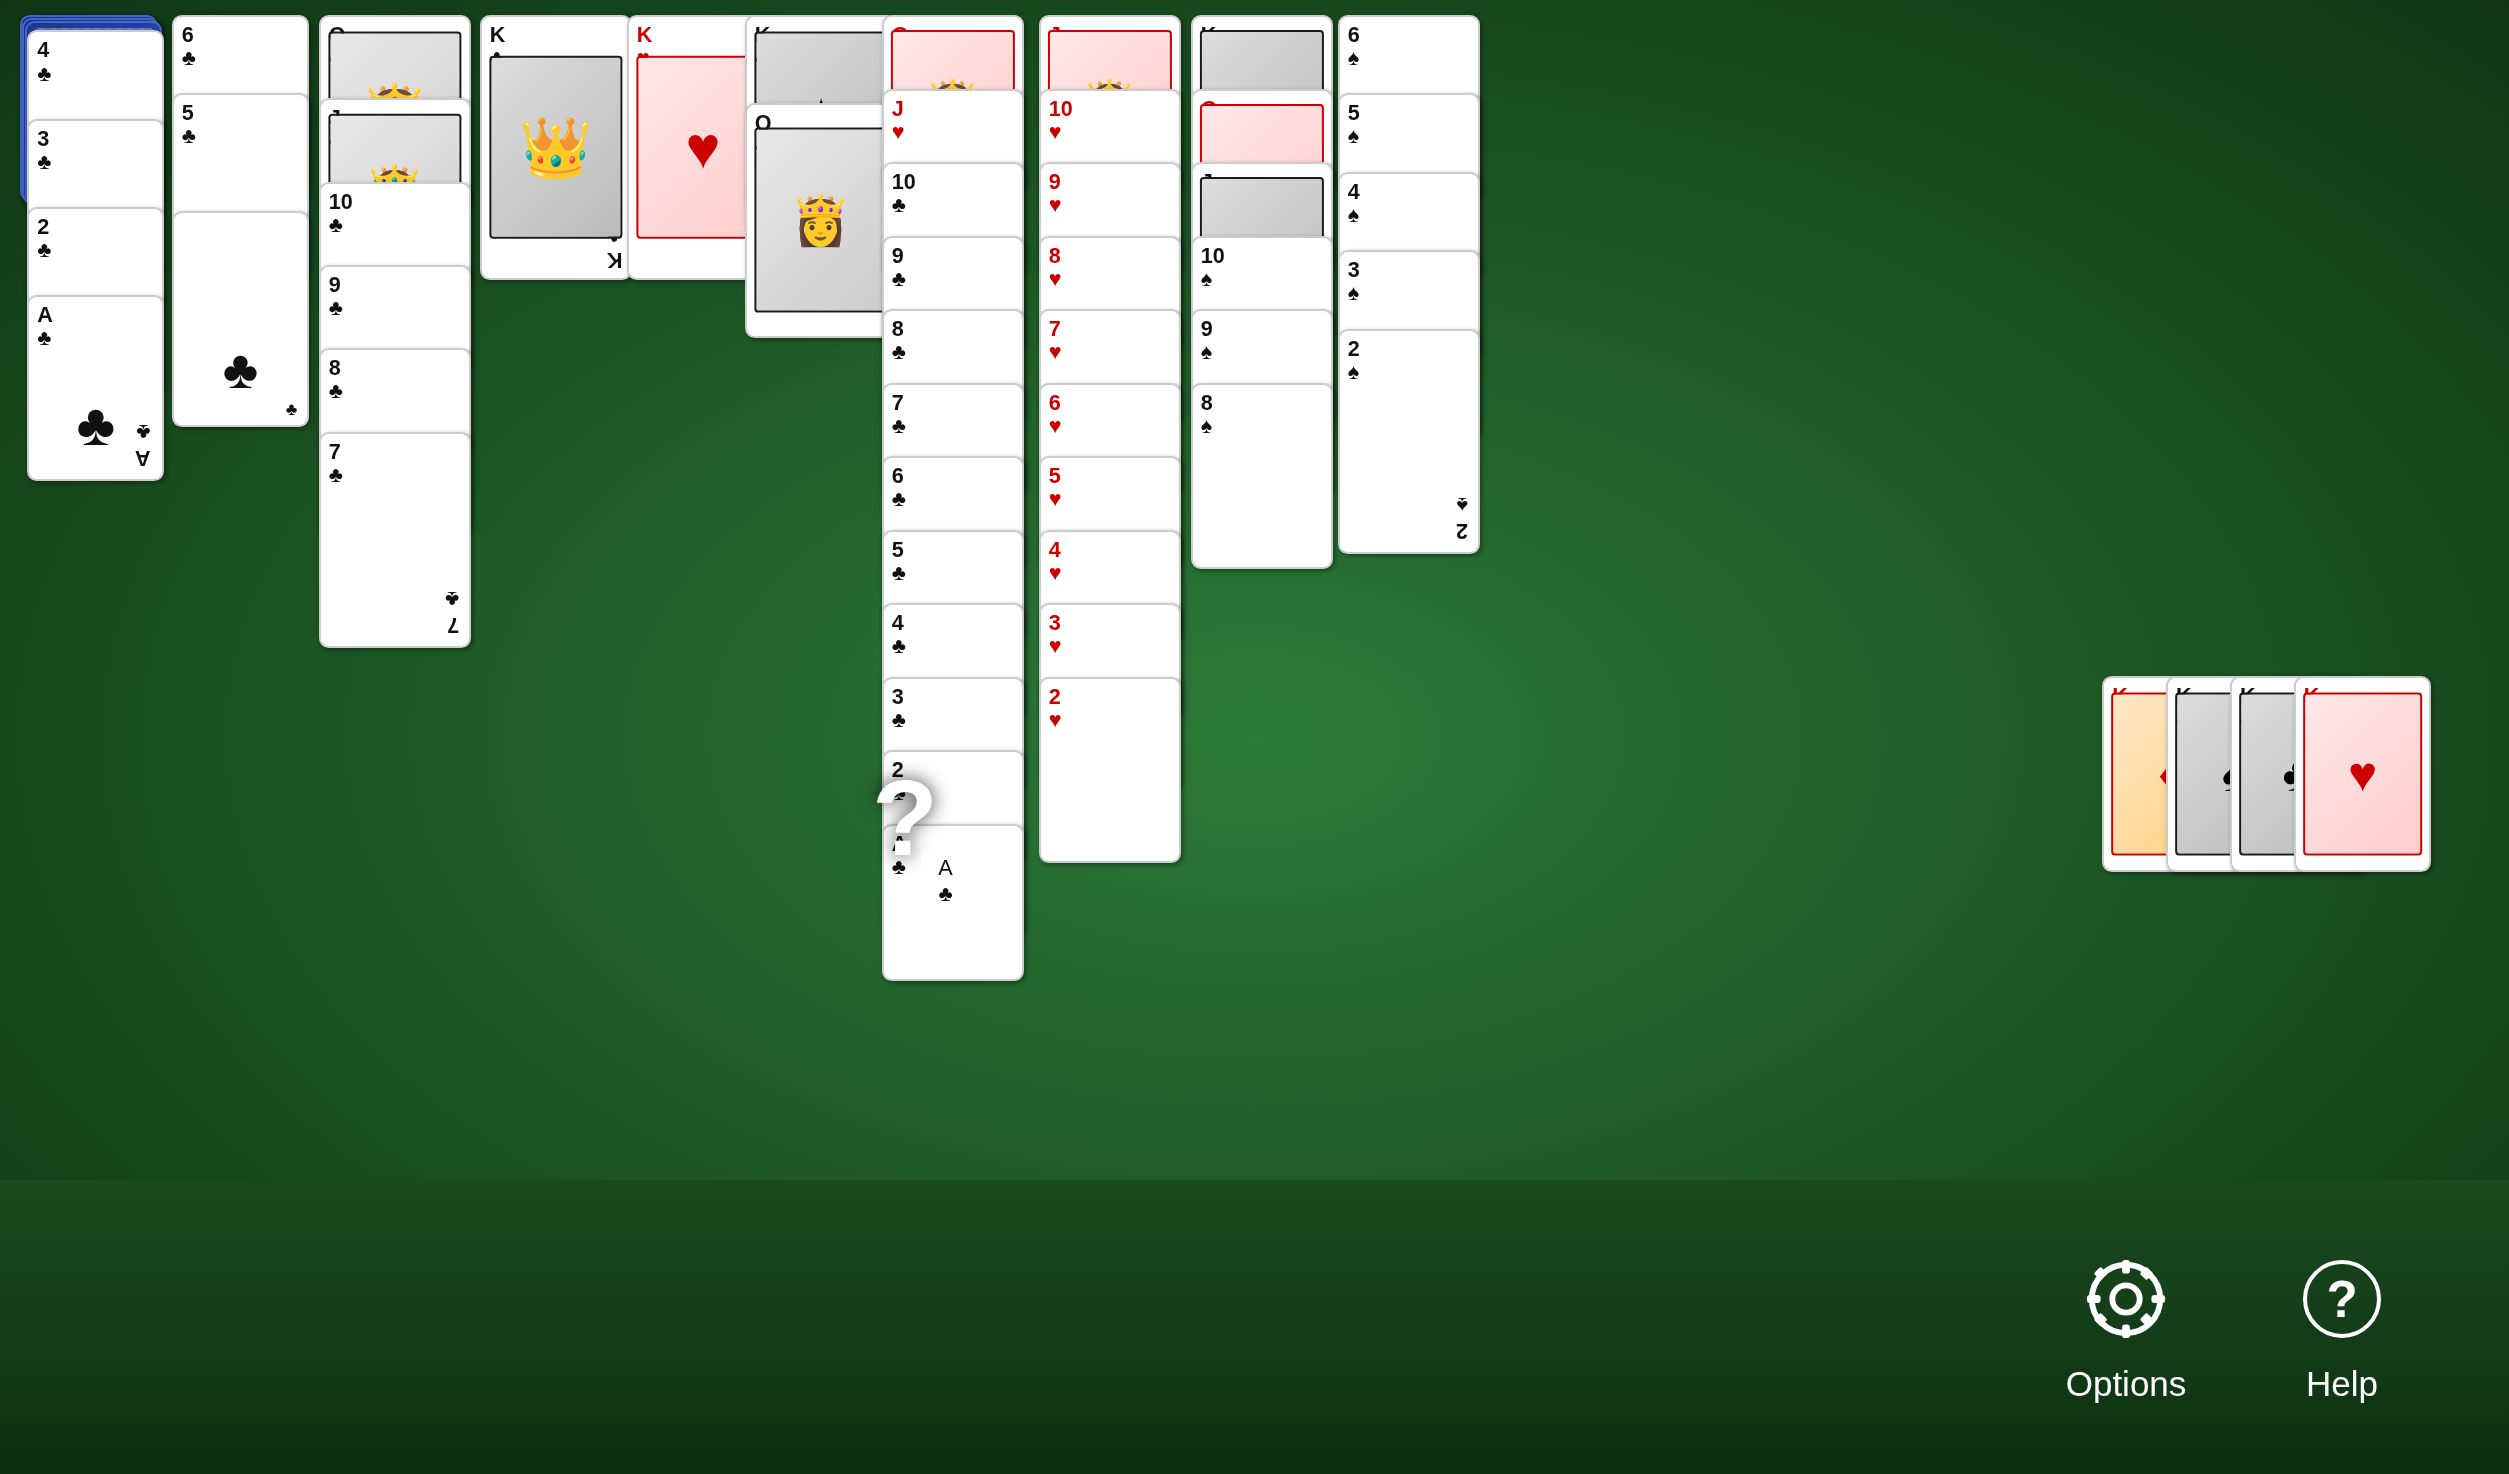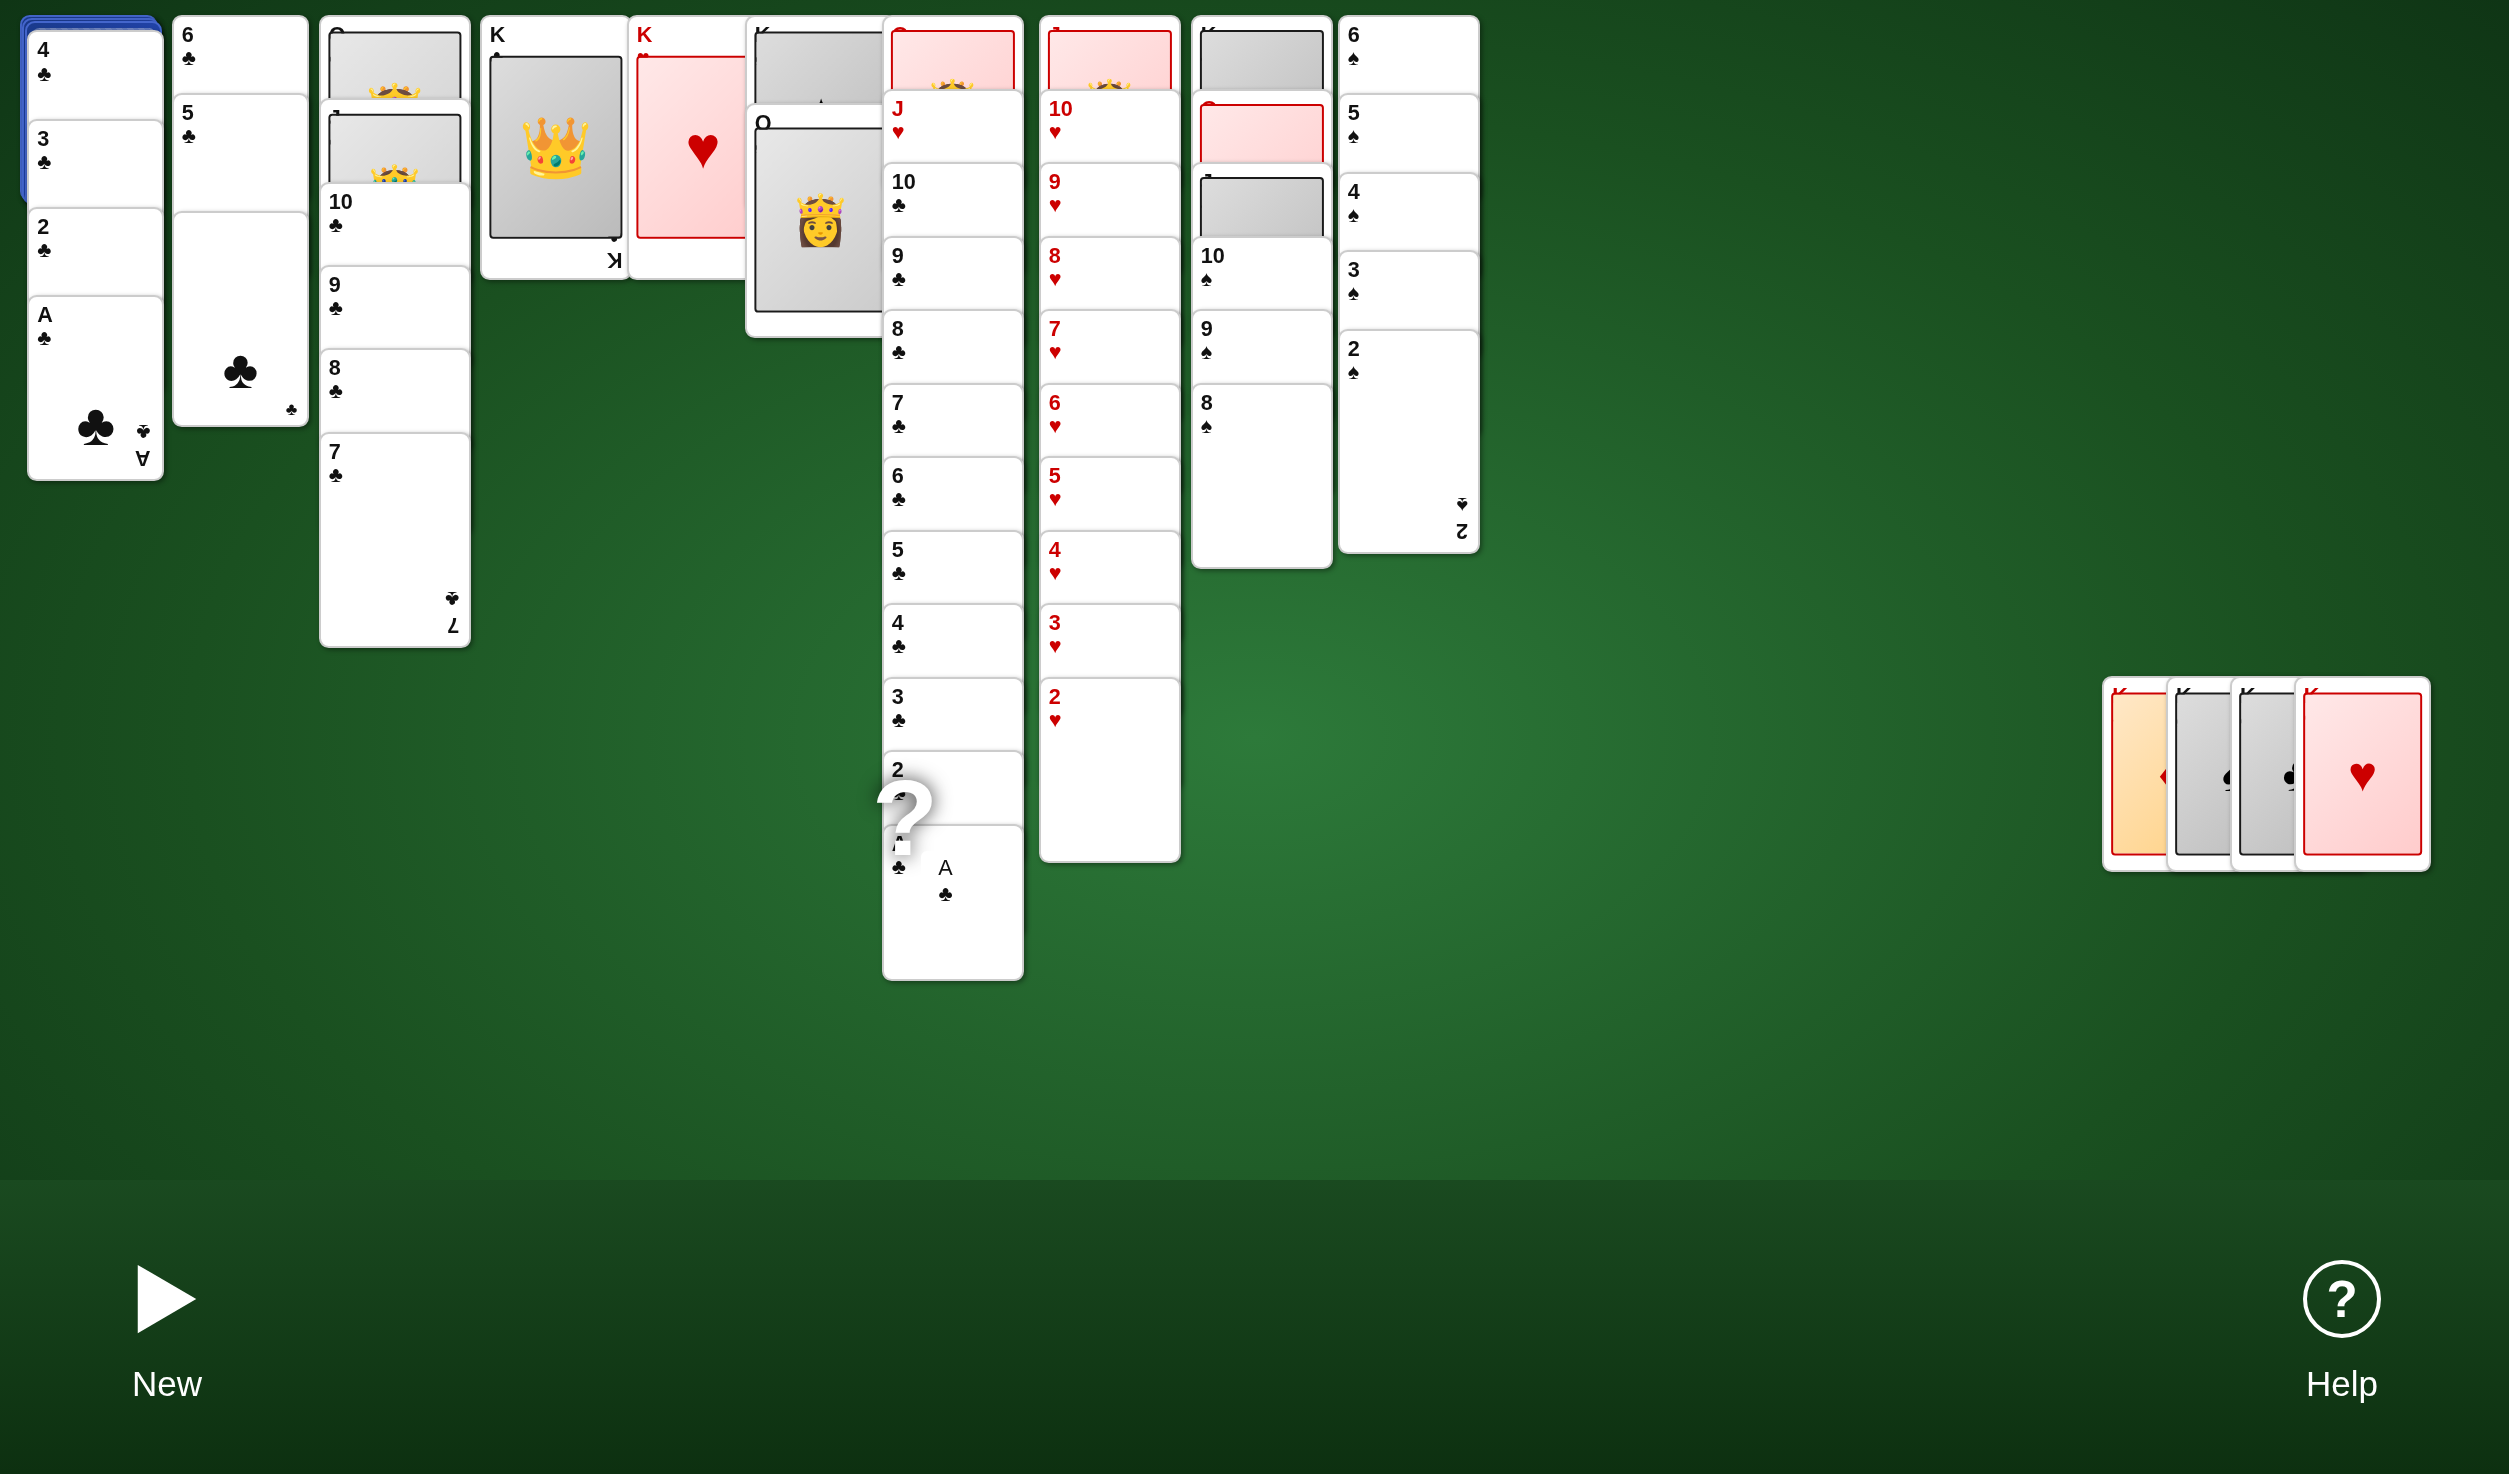--- a/index.html
+++ b/index.html
@@ -462,34 +462,44 @@
   <div style="position:absolute; bottom:304px; left:872px;">
     <div style="color:white; font-size:108px; font-weight:bold; text-align:center; line-height:1; text-shadow:0 0 19.6px rgba(0,0,0,0.8);">?</div>
 
     <div style="position:absolute; bottom:-39px; left:49px; color:#111; font-size:21.6px; background:white; width:49px; padding:3.9px; border-radius:5.9px 5.9px 0 0; text-align:center;">A<br>♣</div>
   </div>
 
 </div>
 
 <div class="toolbar">
 
+
+
+
+
+  <div style="flex:1;"></div>
+
   <div class="toolbar-btn">
     <div class="btn-icon">
-      <svg width="78" height="78" viewBox="0 0 80 80">
-        <polygon points="10,5 70,40 10,75" fill="white"></polygon>
+      <svg width="88" height="88" viewBox="0 0 90 90">
+        <circle cx="45" cy="45" r="35" fill="none" stroke="white" stroke-width="6"></circle>
+        <circle cx="45" cy="45" r="14" fill="none" stroke="white" stroke-width="6"></circle>
+
+        <rect x="41" y="5" width="8" height="14" rx="3" fill="white"></rect>
+        <rect x="41" y="71" width="8" height="14" rx="3" fill="white"></rect>
+        <rect x="5" y="41" width="14" height="8" rx="3" fill="white"></rect>
+        <rect x="71" y="41" width="14" height="8" rx="3" fill="white"></rect>
+        <rect x="14" y="14" width="10" height="10" rx="2" fill="white" transform="rotate(45 19 19)"></rect>
+        <rect x="61" y="14" width="10" height="10" rx="2" fill="white" transform="rotate(45 66 19)"></rect>
+        <rect x="14" y="61" width="10" height="10" rx="2" fill="white" transform="rotate(45 19 66)"></rect>
+        <rect x="61" y="61" width="10" height="10" rx="2" fill="white" transform="rotate(45 66 66)"></rect>
       </svg>
     </div>
-    <span class="toolbar-btn-label">New</span>
-  </div>
-
-
-
-
-  <div style="flex:1;"></div>
-
+    <span class="toolbar-btn-label">Options</span>
+  </div>
 
 
   <div class="toolbar-btn">
     <div class="btn-icon">
       <div style="width:78px;height:78px;border-radius:50%;border:4.9px solid white;display:flex;align-items:center;justify-content:center;font-size:51px;font-weight:bold;color:white;">?</div>
     </div>
     <span class="toolbar-btn-label">Help</span>
   </div>
 
 </div>

